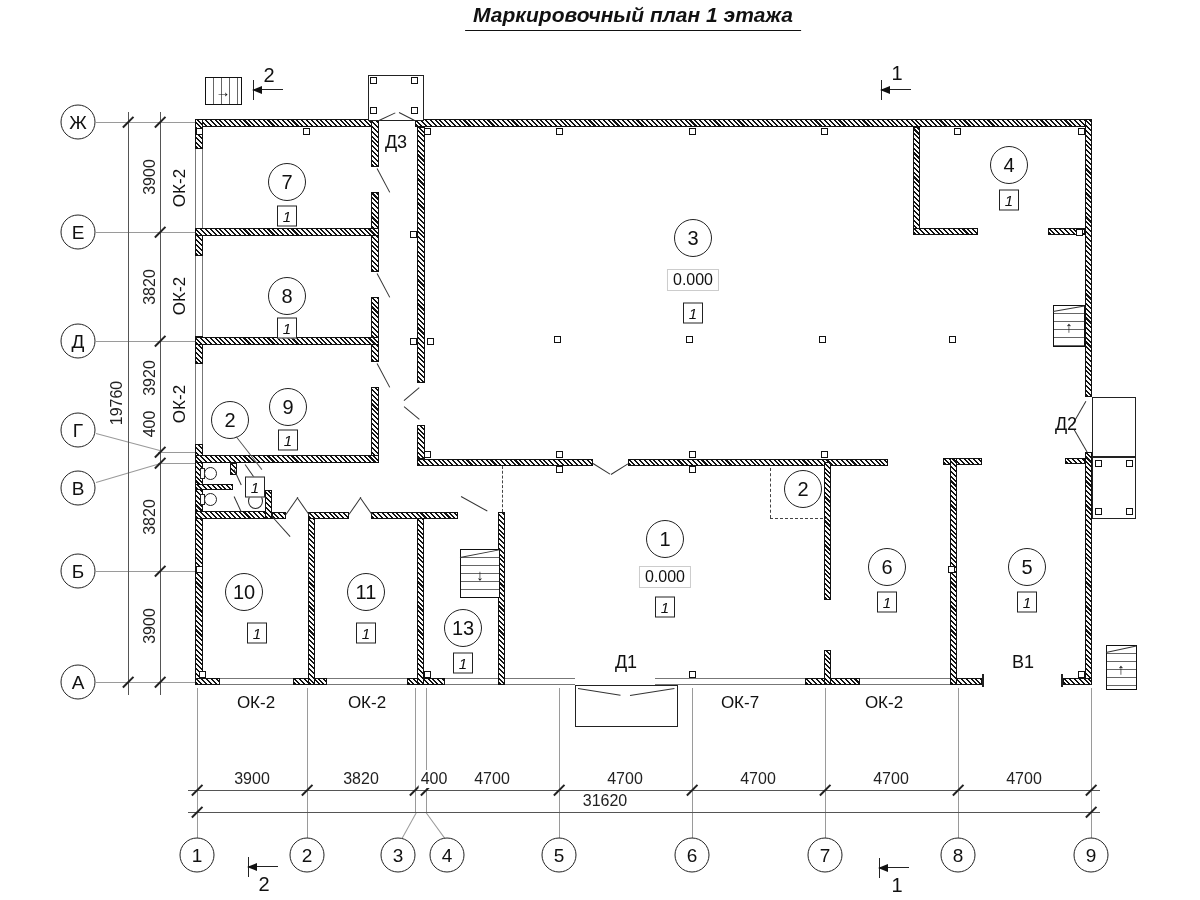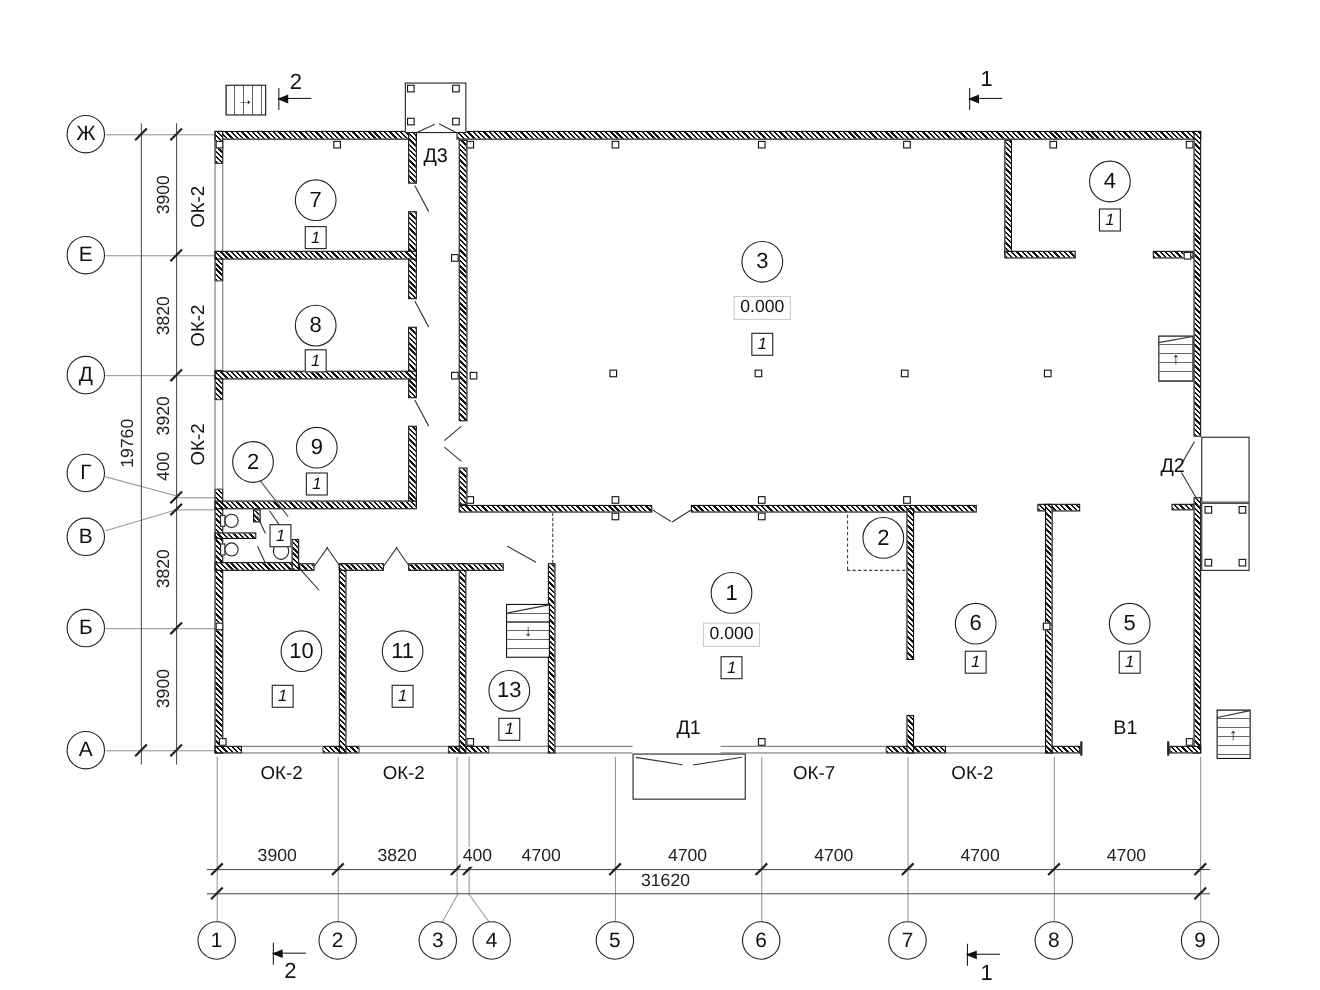--- a/index.html
+++ b/index.html
@@ -50,20 +50,21 @@
   .wcf{position:absolute}
   .wcf .tank{position:absolute;left:0;top:1px;width:5px;height:11px;border:1px solid #222;background:#fff;box-sizing:border-box}
   .wcf .bowl{position:absolute;left:4px;top:0;width:13px;height:13px;border:1px solid #222;border-radius:50%;background:#fff;box-sizing:border-box}
   .basin{position:absolute;width:15px;height:16px;border:1.2px solid #222;border-radius:50%;background:#fff;box-sizing:border-box}
 </style>
 </head>
 <body>
 
 <div class="sheet">
 
+  <div class="title" style="left:633px;top:17px">Маркировочный план 1 этажа</div>
 
   <div class="lng" style="left:96px;top:121.5px;width:100px;height:1px"></div>
   <div class="lng" style="left:96px;top:231.5px;width:100px;height:1px"></div>
   <div class="lng" style="left:96px;top:340.5px;width:100px;height:1px"></div>
   <div class="lng" style="left:96px;top:570.5px;width:100px;height:1px"></div>
   <div class="lng" style="left:96px;top:681.5px;width:100px;height:1px"></div>
   <div class="lng rotln" style="left:96px;top:433px;width:68px;height:1px;transform:rotate(15deg)"></div>
   <div class="lng" style="left:158px;top:451.5px;width:38px;height:1px"></div>
   <div class="lng rotln" style="left:96px;top:482px;width:69px;height:1px;transform:rotate(-16.5deg)"></div>
   <div class="lng" style="left:158px;top:462.5px;width:38px;height:1px"></div>
@@ -289,21 +290,21 @@
 
   <div class="circ rm" style="left:287px;top:182px">7</div>
   <div class="tag" style="left:287px;top:216px">1</div>
   <div class="circ rm" style="left:287px;top:296px">8</div>
   <div class="tag" style="left:287px;top:328px">1</div>
   <div class="circ rm" style="left:288px;top:407px">9</div>
   <div class="tag" style="left:288px;top:440px">1</div>
   <div class="circ rm" style="left:230px;top:420px">2</div>
   <div class="swing" style="left:236px;top:436px;width:42px;transform:rotate(52deg);background:#555"></div>
   <div class="tag" style="left:255px;top:487px">1</div>
-  <div class="circ rm" style="left:274px;top:592px">10</div>
+  <div class="circ rm" style="left:244px;top:592px">10</div>
   <div class="tag" style="left:257px;top:633px">1</div>
   <div class="circ rm" style="left:366px;top:592px">11</div>
   <div class="tag" style="left:366px;top:633px">1</div>
   <div class="circ rm" style="left:463px;top:628px">13</div>
   <div class="tag" style="left:463px;top:663px">1</div>
   <div class="circ rm" style="left:693px;top:238px">3</div>
   <div class="elev" style="left:693px;top:280px">0.000</div>
   <div class="tag" style="left:693px;top:313px">1</div>
   <div class="circ rm" style="left:1009px;top:165px">4</div>
   <div class="tag" style="left:1009px;top:200px">1</div>

